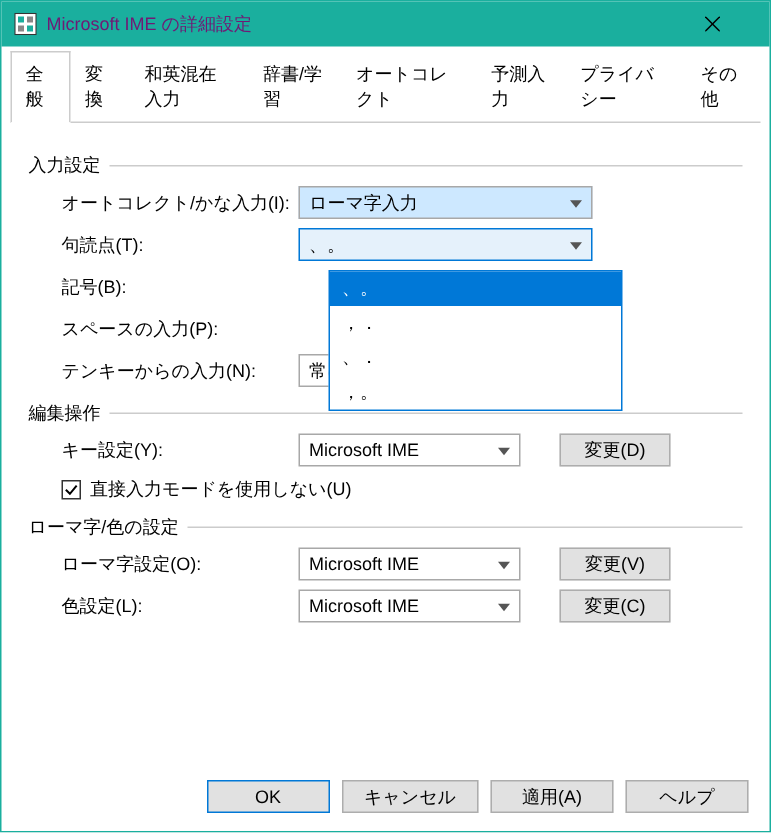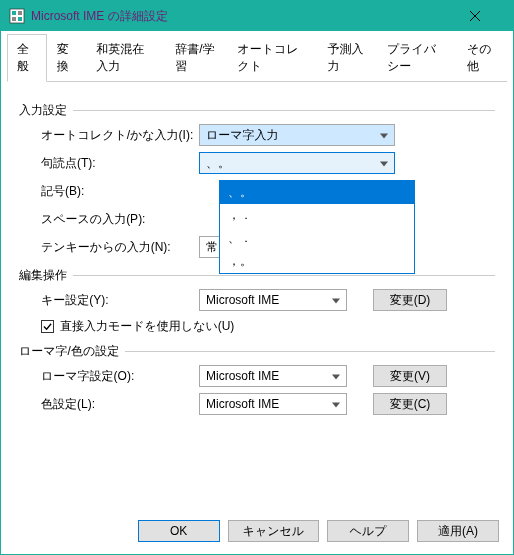--- a/index.html
+++ b/index.html
@@ -156,17 +156,17 @@
         </div>
       <div class="gap"></div>
       <div class="btn">変更(C)</div>
     </div>
 
   </div>
 
   <div class="footer">
     <div class="btn primary">OK</div>
     <div class="btn">キャンセル</div>
+    <div class="btn">適用(A)</div>
     <div class="btn">ヘルプ</div>
-    <div class="btn">適用(A)</div>
   </div>
 
 </div>
 
 </body></html>

